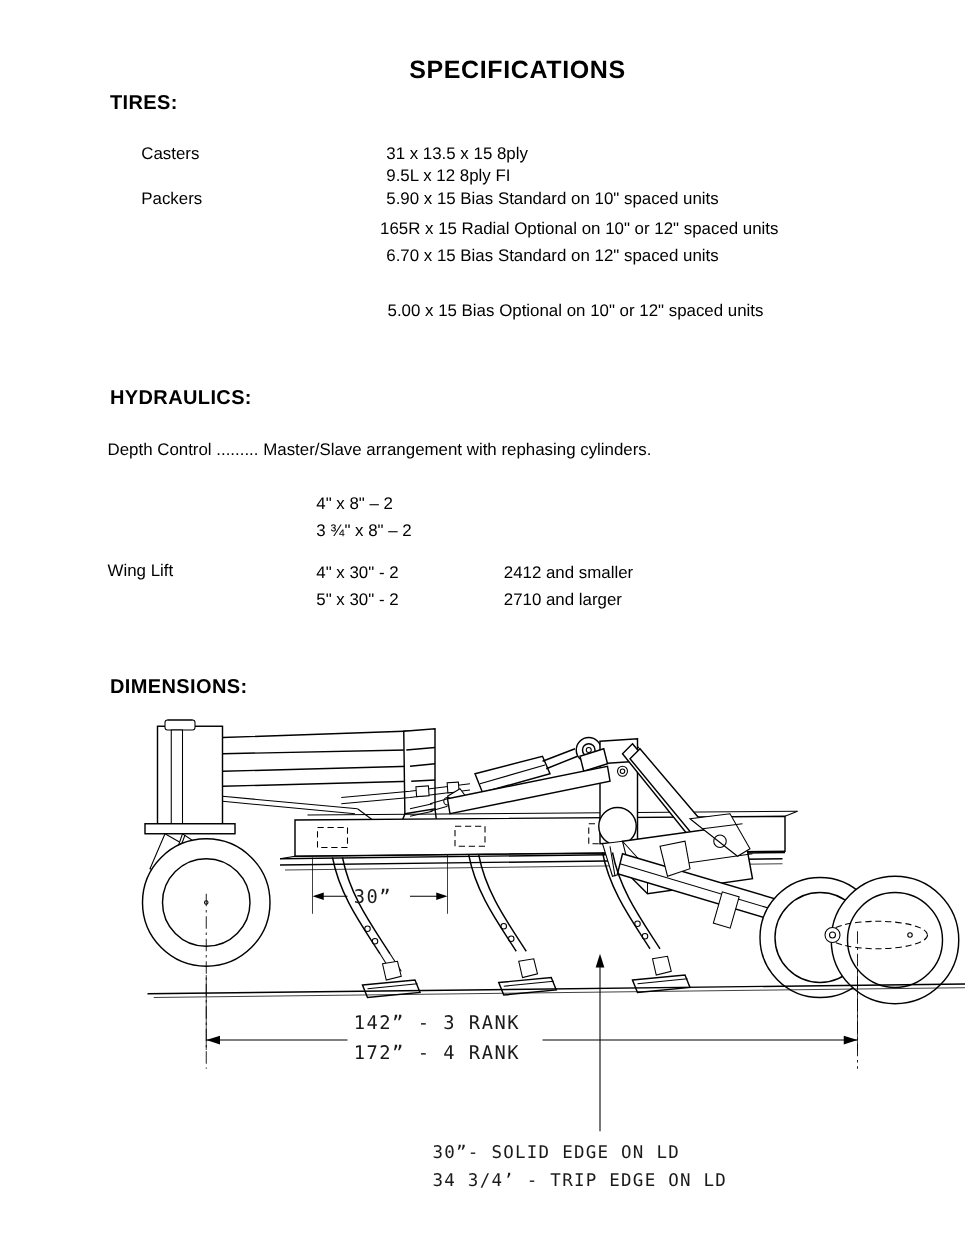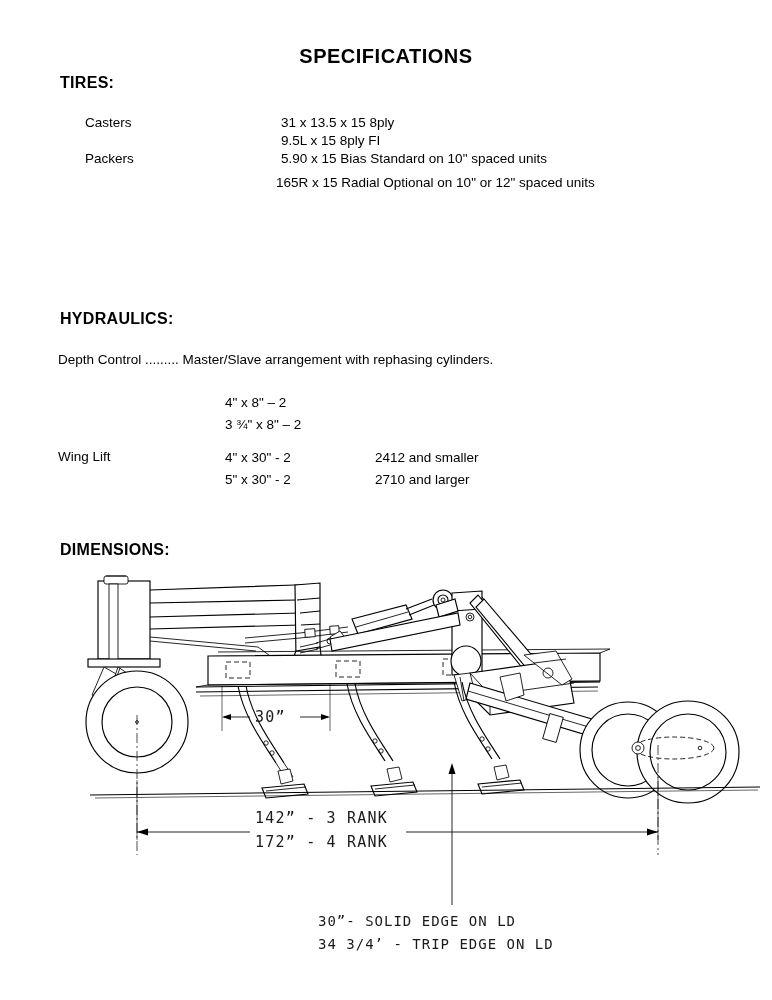--- a/index.html
+++ b/index.html
@@ -3,21 +3,21 @@
 <meta charset="utf-8">
 <style>
   html,body{margin:0;padding:0;}
   body{
     width:772px;height:1000px;position:relative;
     background:#ffffff;
     font-family:"Liberation Sans", sans-serif;
     color:#000000;
     overflow:hidden;
   }
-  .page{position:absolute;inset:0;}
+  .page{position:absolute;inset:0;margin-left:28px;}
 
   
   .t{position:absolute;white-space:pre;line-height:1;}
 
   #doc-title{
     top:46px;left:0;width:772px;text-align:center;
     font-size:20px;font-weight:bold;letter-spacing:.5px;
     white-space:normal;
   }
 
@@ -58,25 +58,27 @@
 <body>
 
 <div class="page">
 
   <div class="t" id="doc-title">SPECIFICATIONS</div>
 
   <div class="t sec-head" id="tires-head">TIRES:</div>
 
   <div class="t lbl" id="casters-label">Casters</div>
   <div class="t tire-val" style="top:116px">31 x 13.5 x 15 8ply</div>
-  <div class="t tire-val" style="top:134px">9.5L x 15 8ply FI</div>
+  <div class="t tire-val" style="top:134px">9.5L x 12 8ply FI</div>
 
   <div class="t lbl" id="packers-label">Packers</div>
   <div class="t tire-val" style="top:152px">5.90 x 15 Bias Standard on 10" spaced units</div>
   <div class="t tire-val ind" style="top:176px">165R x 15 Radial Optional on 10" or 12" spaced units</div>
+  <div class="t tire-val" style="top:198px">6.70 x 15 Bias Standard on 12" spaced units</div>
+  <div class="t tire-val" style="top:242px;left:282px">5.00 x 15 Bias Optional on 10" or 12" spaced units</div>
 
   <div class="t sec-head" id="hyd-head">HYDRAULICS:</div>
 
   <div class="t" id="depth-line">Depth Control ......... Master/Slave arrangement with rephasing cylinders.</div>
 
   <div class="t cyl-val" style="top:396px">4" x 8" – 2</div>
   <div class="t cyl-val" style="top:418px">3 ¾" x 8" – 2</div>
 
   <div class="t" id="wing-label">Wing Lift</div>
   <div class="t wing-val" style="top:451px">4" x 30" - 2</div>

